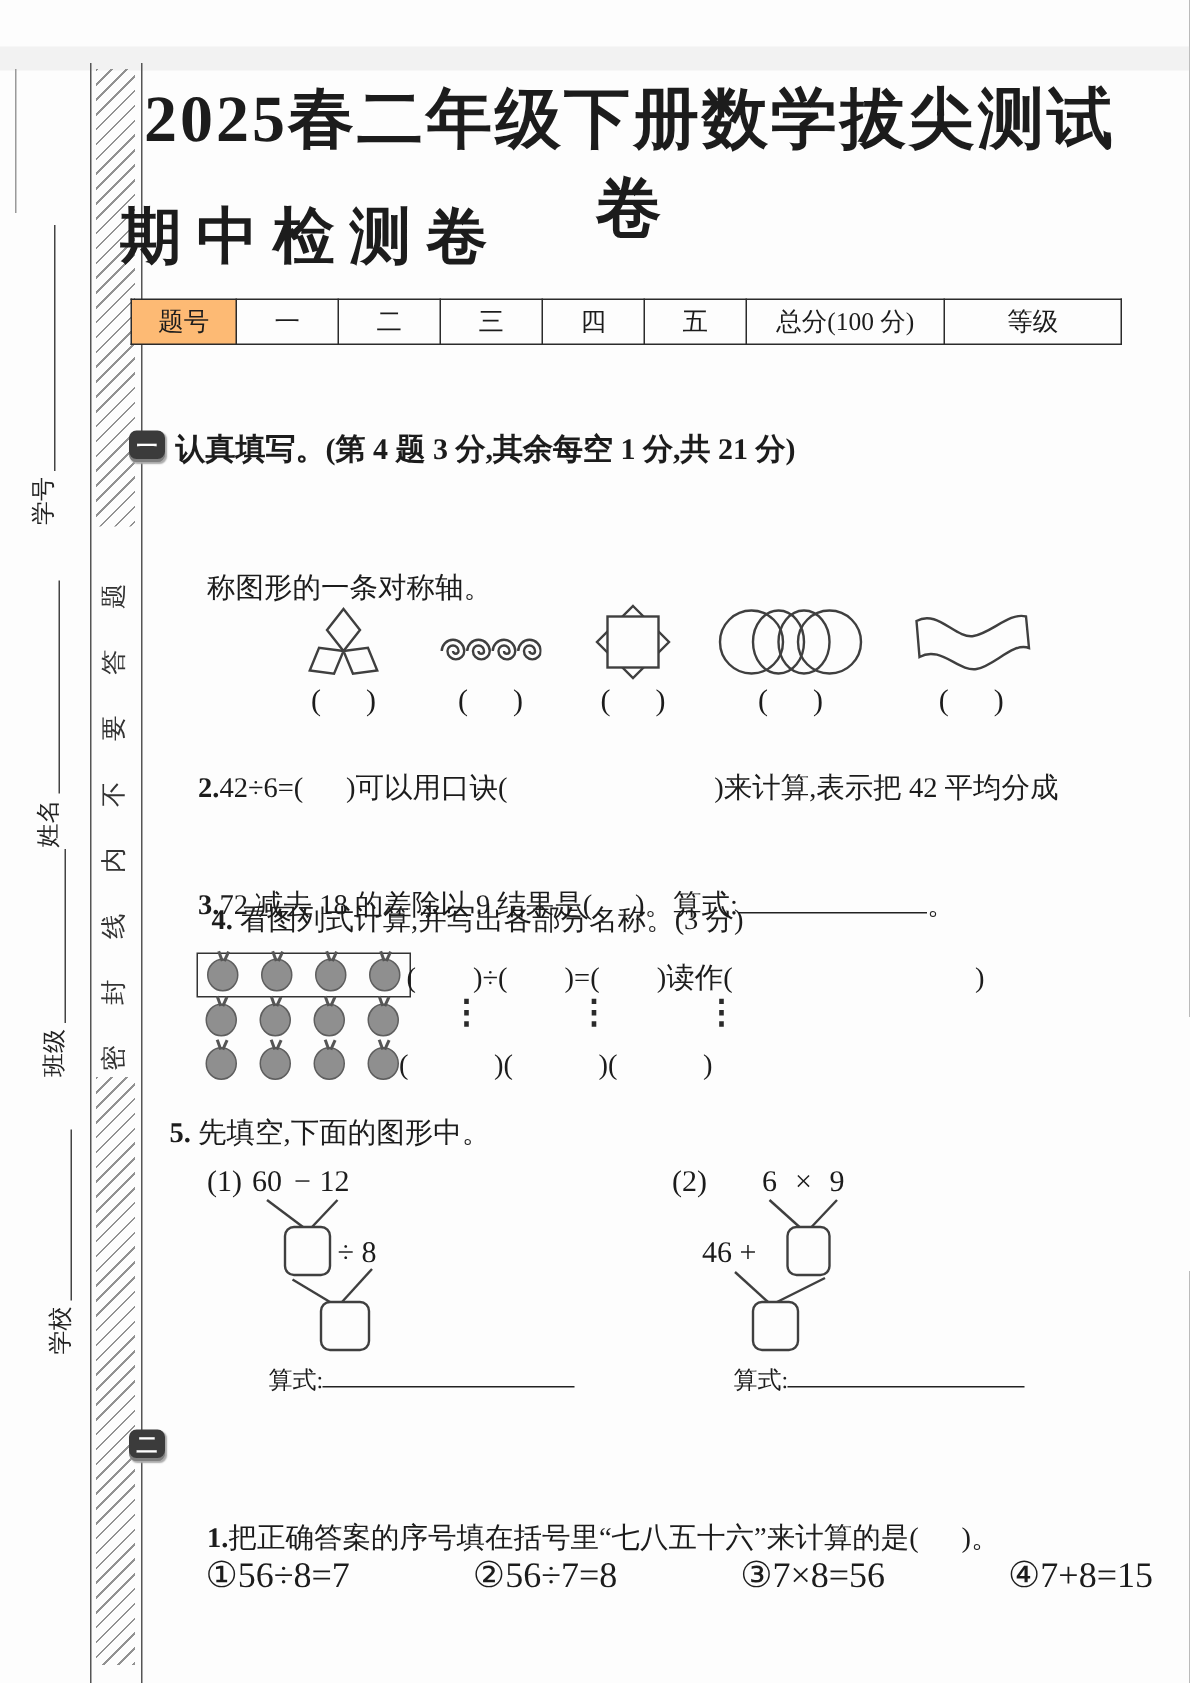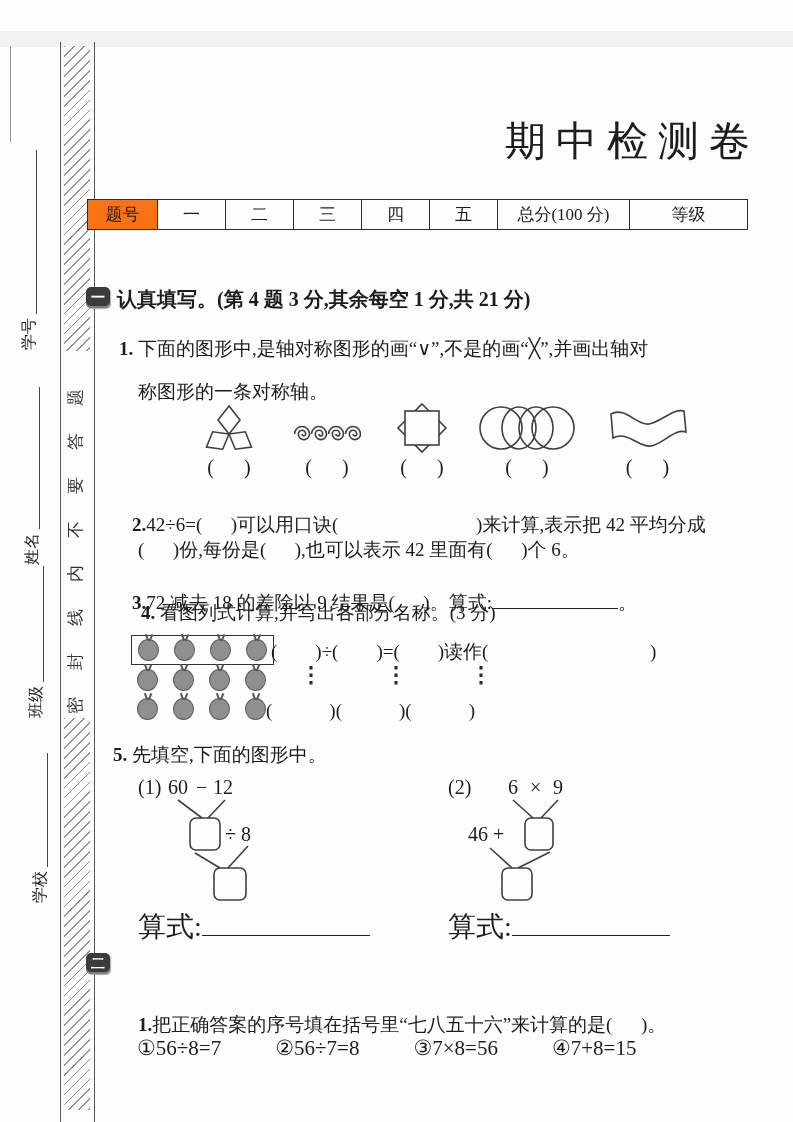--- a/index.html
+++ b/index.html
@@ -19,28 +19,28 @@
   .hatch.bottom{top:676px;height:392px;}
   .seal-text{left:64px;top:714px;width:356px;height:30px;transform:rotate(-90deg);
              transform-origin:0 0;font-size:17px;color:#333;}
   .seal-text span{letter-spacing:27px;}
   .side-field{height:26px;transform:rotate(-90deg);transform-origin:0 0;display:flex;align-items:flex-end;
               font-size:16px;color:#222;}
   .side-field .line{flex:1;border-bottom:1.5px solid #444;margin:0 0 3px 4px;}
 
   
   .title1{left:80px;top:50px;width:680px;text-align:center;font-size:44px;font-weight:bold;letter-spacing:2px;}
-  .title2{left:80px;top:114px;width:680px;text-align:right;font-size:41px;font-weight:normal;letter-spacing:10px;}
+  .title2{left:80px;top:130px;width:680px;text-align:left;font-size:41px;font-weight:bold;letter-spacing:10px;}
 
   
   .score-table{position:absolute;left:87px;top:199px;border-collapse:collapse;table-layout:fixed;}
   .score-table td{border:1.6px solid #2b2b2b;text-align:center;font-size:17px;padding:0;}
   .score-table tr:first-child td{height:32px;}
   .score-table tr:last-child td{height:29px;}
-  .score-table td.shade{background:#f97316;}
+  .score-table td.shade{background:#fdba74;}
 
   .badge{width:24px;height:21px;background:#3b3b3b;border-radius:5px;color:#fff;text-align:center;
          line-height:21px;font-size:14px;font-weight:bold;font-family:"Liberation Sans",sans-serif;
          box-shadow:inset 0 -2px 0 rgba(255,255,255,.35),1px 1px 1px #aaa;}
   .sec-title{font-weight:bold;font-size:20px;}
   .qline{font-size:19px;}
   .qnum{font-weight:bold;}
   .blank{display:inline-block;border-bottom:1.6px solid #222;height:16px;vertical-align:baseline;}
 
   .fig-block{position:absolute;text-align:center;}
@@ -52,22 +52,22 @@
 
   
   .apple-grid{left:131px;top:635px;}
   .apple-row{display:flex;gap:15px;padding:3px 6px;margin-bottom:1px;}
   .apple-row.boxed{border:1.6px solid #333;}
   .apple{width:19px;height:20px;background:#8f8f8f;border:1px solid #5e5e5e;border-radius:50%;position:relative;}
   .apple::before{content:"";position:absolute;left:7px;top:-6px;width:1.5px;height:7px;background:#555;transform:rotate(-20deg);}
   .apple::after{content:"";position:absolute;left:11px;top:-6px;width:1.5px;height:7px;background:#555;transform:rotate(24deg);}
 
   .dots{font-size:22px;font-weight:bold;color:#2a2a2a;}
-  .formula{font-size:28px;}
-  .options-row{display:flex;gap:54px;font-size:21px;}
+  .formula{font-size:16px;margin-left:41px;}
+  .options-row{display:flex;gap:82px;font-size:24px;}
 </style>
 </head>
 <body>
 
 <div class="page">
 
   <div class="abs scan-band"></div>
   <div class="abs fold-line"></div>
 
   <div class="abs seal-strip">
@@ -88,20 +88,21 @@
   </div>
   <div class="abs side-field" style="left:21px;top:718px;width:152px;">
     <span>班级</span>
     <span class="line"></span>
   </div>
   <div class="abs side-field" style="left:25px;top:903px;width:150px;">
     <span>学校</span>
     <span class="line"></span>
   </div>
 
+  <div class="abs title1">2025春二年级下册数学拔尖测试卷</div>
   <div class="abs title2">期中检测卷</div>
 
   <table class="score-table">
     <colgroup>
       <col style="width:70px">
         <col style="width:68px">
         <col style="width:68px">
         <col style="width:68px">
       <col style="width:68px">
         <col style="width:68px">
@@ -118,24 +119,20 @@
       <td>五</td>
       <td>总分(100 分)</td>
       <td>等级</td>
     </tr>
   </tbody>
     </table>
 
   <div class="abs badge" style="left:86px;top:287px;">一</div>
   <div class="abs sec-title" style="left:117px;top:286px;">认真填写。(第 4 题 3 分,其余每空 1 分,共 21 分)</div>
 
-  <div class="abs qline" style="left:119px;top:336px;">
-    <b class="qnum">1.</b>
-    <span>下面的图形中,是轴对称图形的画“∨”,不是的画“╳”,并画出轴对</span>
-  </div>
   <div class="abs qline" style="left:138px;top:379px;">称图形的一条对称轴。</div>
 
   <div class="fig-block" style="left:200px;top:404px;width:58px;">
     <svg width="58" height="50" viewBox="0 0 58 50">
       <polygon class="ln" points="29,2 40,16 29,30 18,16"></polygon>
       <polygon class="ln" points="29,30 12.7,27.8 6.5,43 22.7,45.2"></polygon>
       <polygon class="ln" points="29,30 45.3,27.8 51.5,43 35.3,45.2"></polygon>
     </svg>
     <div class="fig-paren pre">(      )</div>
   </div>
@@ -171,21 +168,20 @@
   <div class="fig-block" style="left:605px;top:404px;width:85px;">
     <svg width="85" height="50" viewBox="0 0 85 50">
       <path class="ln" d="M6,10 C20,2 32,22 44,20 C56,18 68,4 79,7 L81,28 C70,24 58,40 46,42 C34,44 22,26 8,34 Z"></path>
     </svg>
     <div class="fig-paren pre">(      )</div>
   </div>
 
   <div class="abs qline pre" style="left:113px;top:490px;">
     <b class="qnum">2.</b><span>42÷6=(      )可以用口诀(                             )来计算,表示把 42 平均分成</span>
   </div>
-  <div class="abs qline pre" style="left:138px;top:537px;">(      )份,每份是(      ),也可以表示 42 里面有(      )个 6。</div>
 
   <div class="abs qline pre" style="left:113px;top:568px;">
     <b class="qnum">3.</b><span>72 减去 18 的差除以 9 结果是(      )。算式:</span><span class="blank" style="width:126px;"></span><span>。</span>
   </div>
 
   <div class="abs qline" style="left:113px;top:600px;margin-left:28px;">
     <b class="qnum">4.</b>
     <span>看图列式计算,并写出各部分名称。(3 分)</span>
   </div>
   <div class="abs apple-grid">

